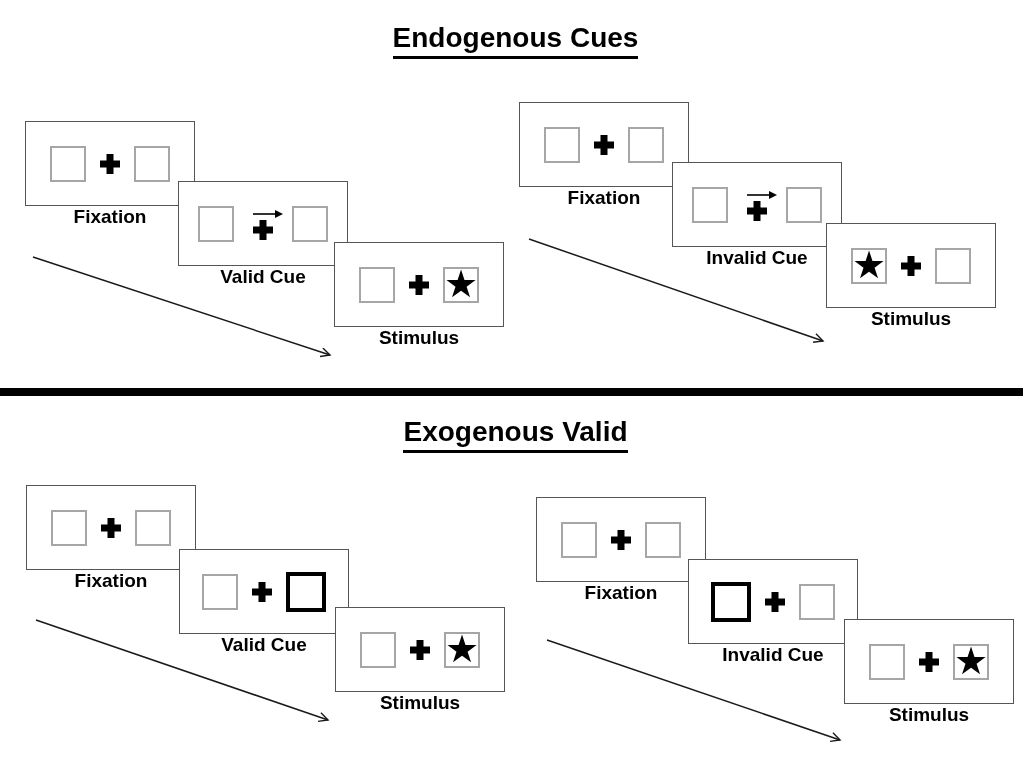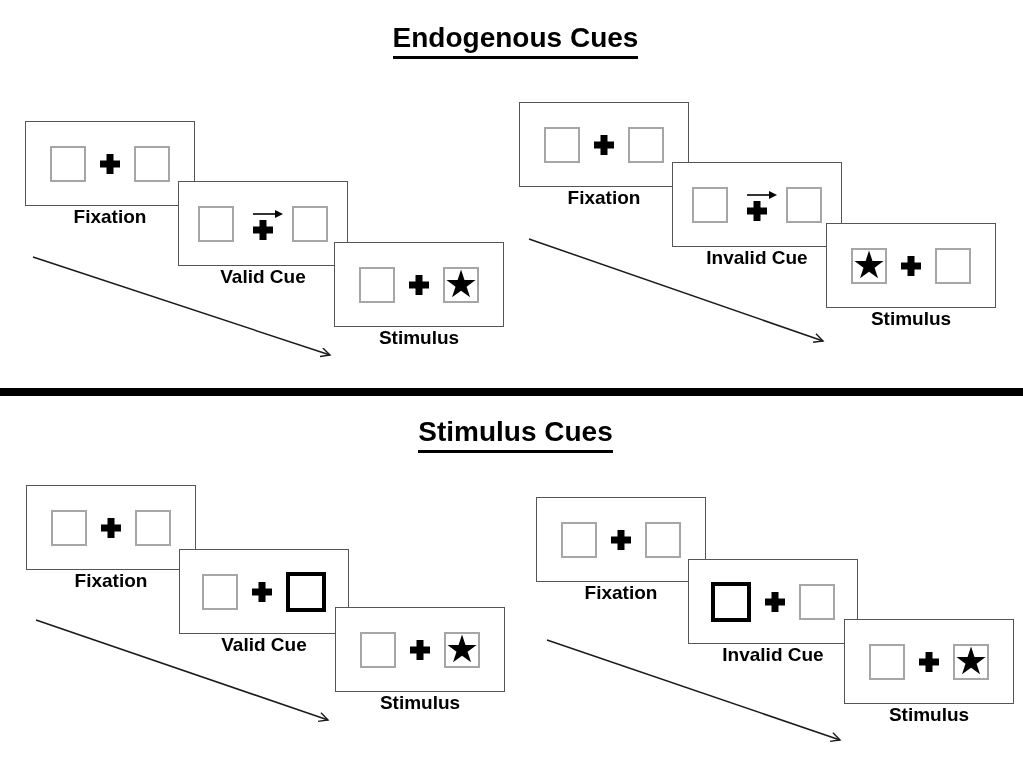--- a/index.html
+++ b/index.html
@@ -77,21 +77,21 @@
     <line x1="529" y1="239" x2="823" y2="341" stroke="#1a1a1a" stroke-width="1.5" marker-end="url(#ah)"></line>
     <line x1="36" y1="620" x2="328" y2="720" stroke="#1a1a1a" stroke-width="1.5" marker-end="url(#ah)"></line>
     <line x1="547" y1="640" x2="840" y2="740" stroke="#1a1a1a" stroke-width="1.5" marker-end="url(#ah)"></line>
   </svg>
 
   <div class="section-title" id="title-endo">
     <span class="underline">Endogenous Cues</span>
   </div>
   <div class="divider"></div>
   <div class="section-title" id="title-exo">
-    <span class="underline">Stimulus Cues</span>
+    <span class="underline">Exogenous Valid</span>
   </div>
 
   <div class="panel z1" id="ev-p1">
     <div class="card">
       <div class="box" data-variant="empty"></div>
       <div class="cue-col" data-cue="none">
 
         <div class="plus"></div>
       </div>
       <div class="box" data-variant="empty"></div>

